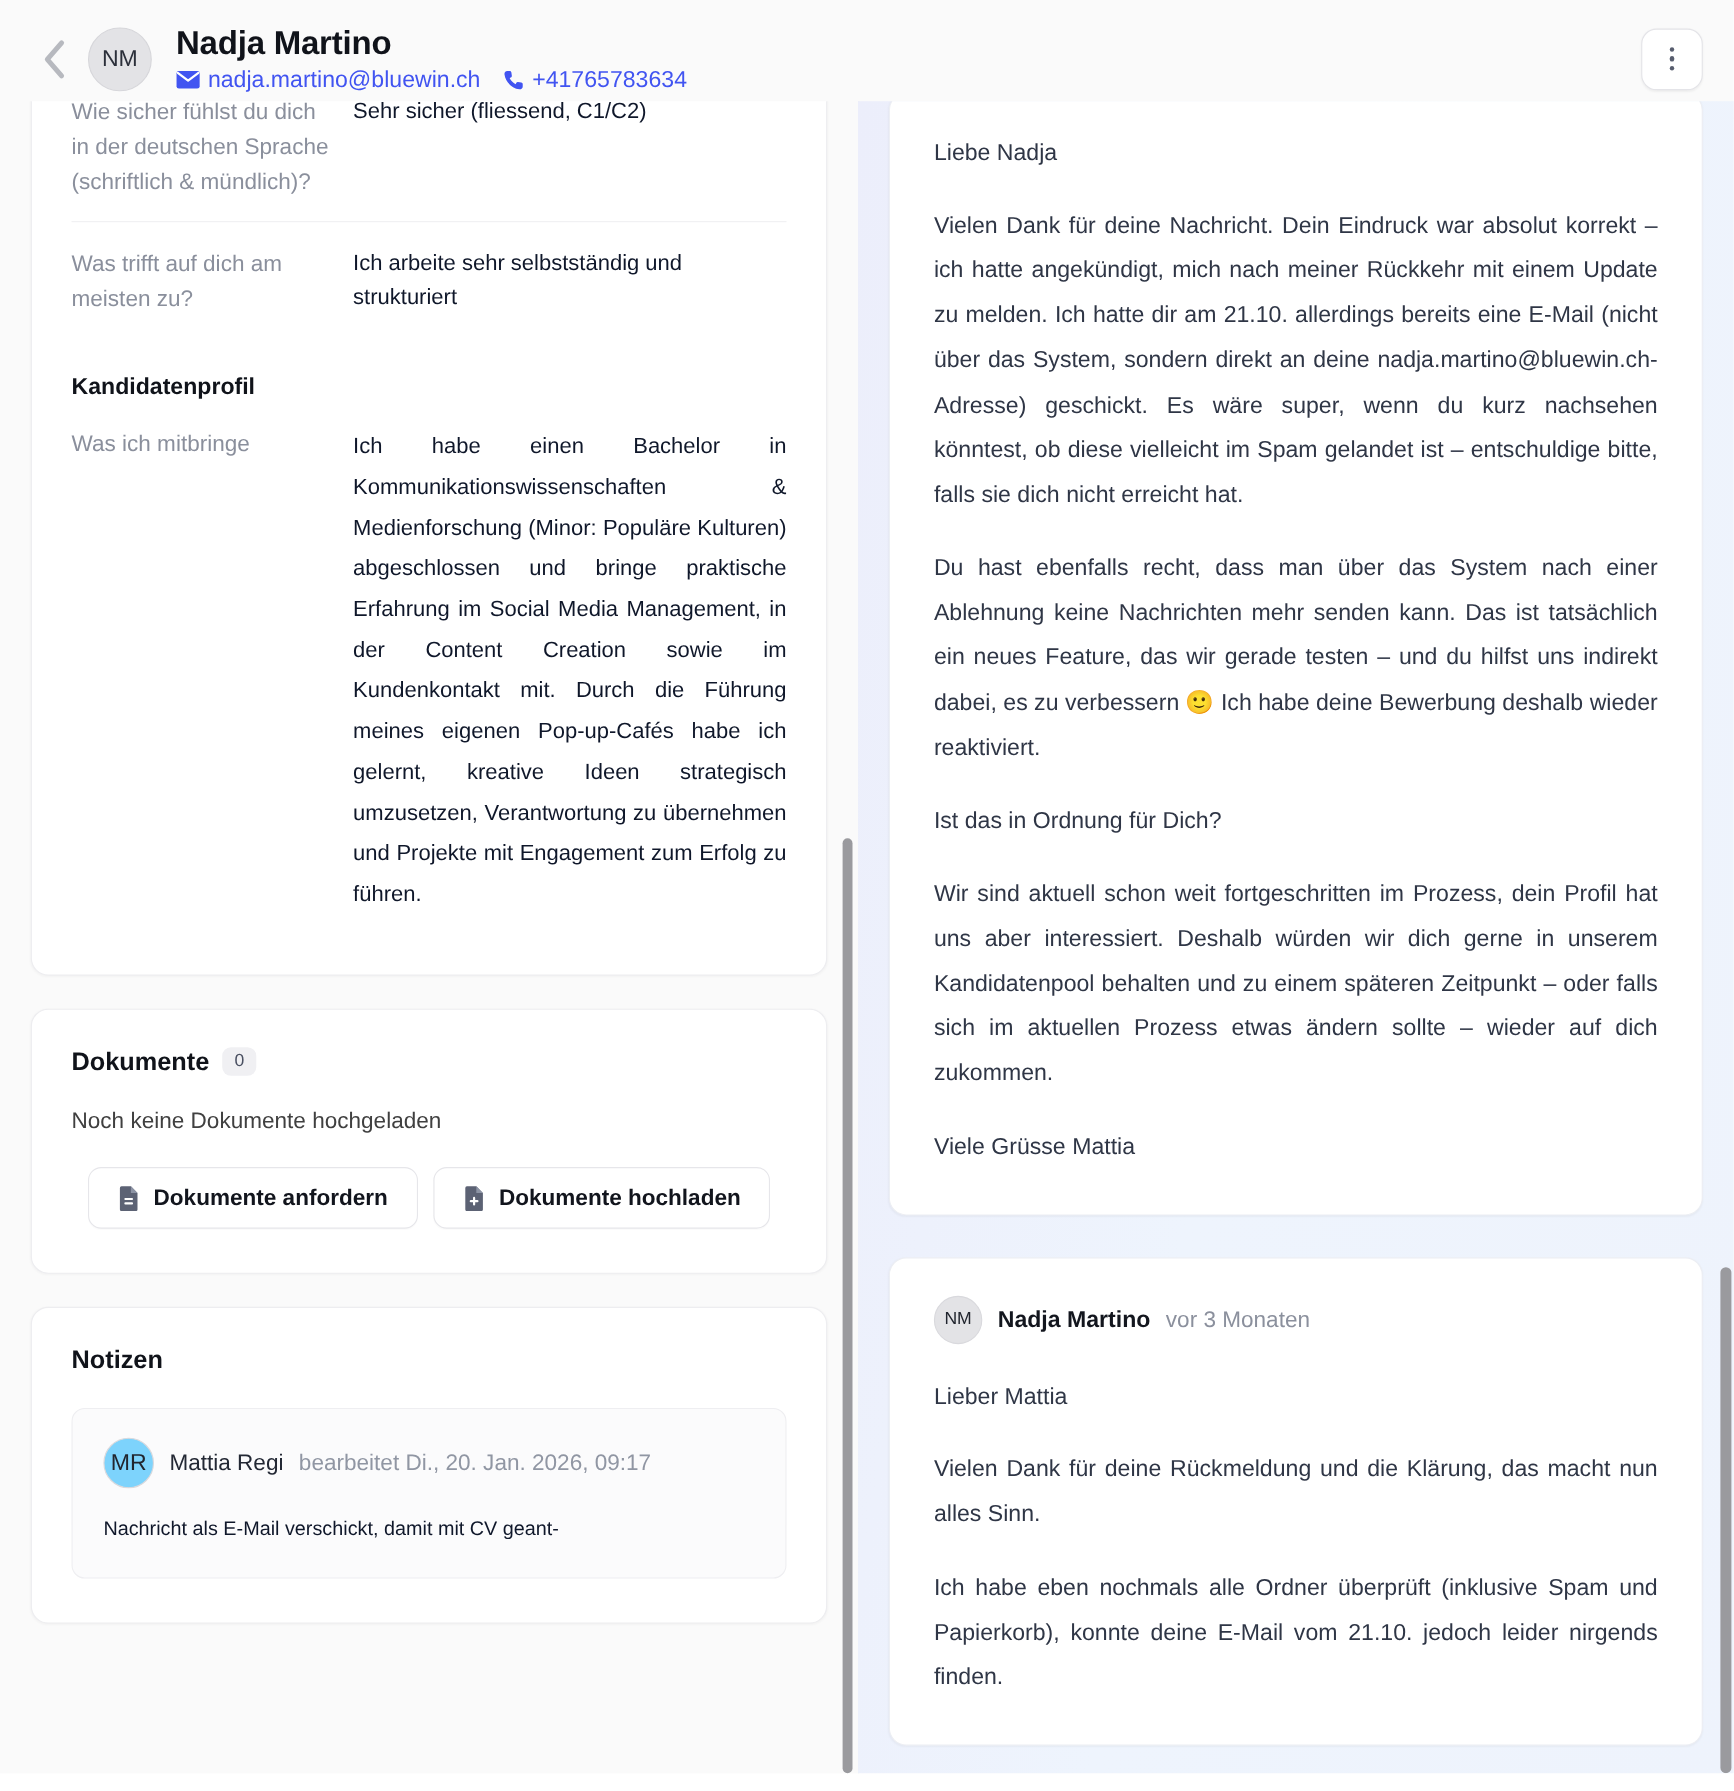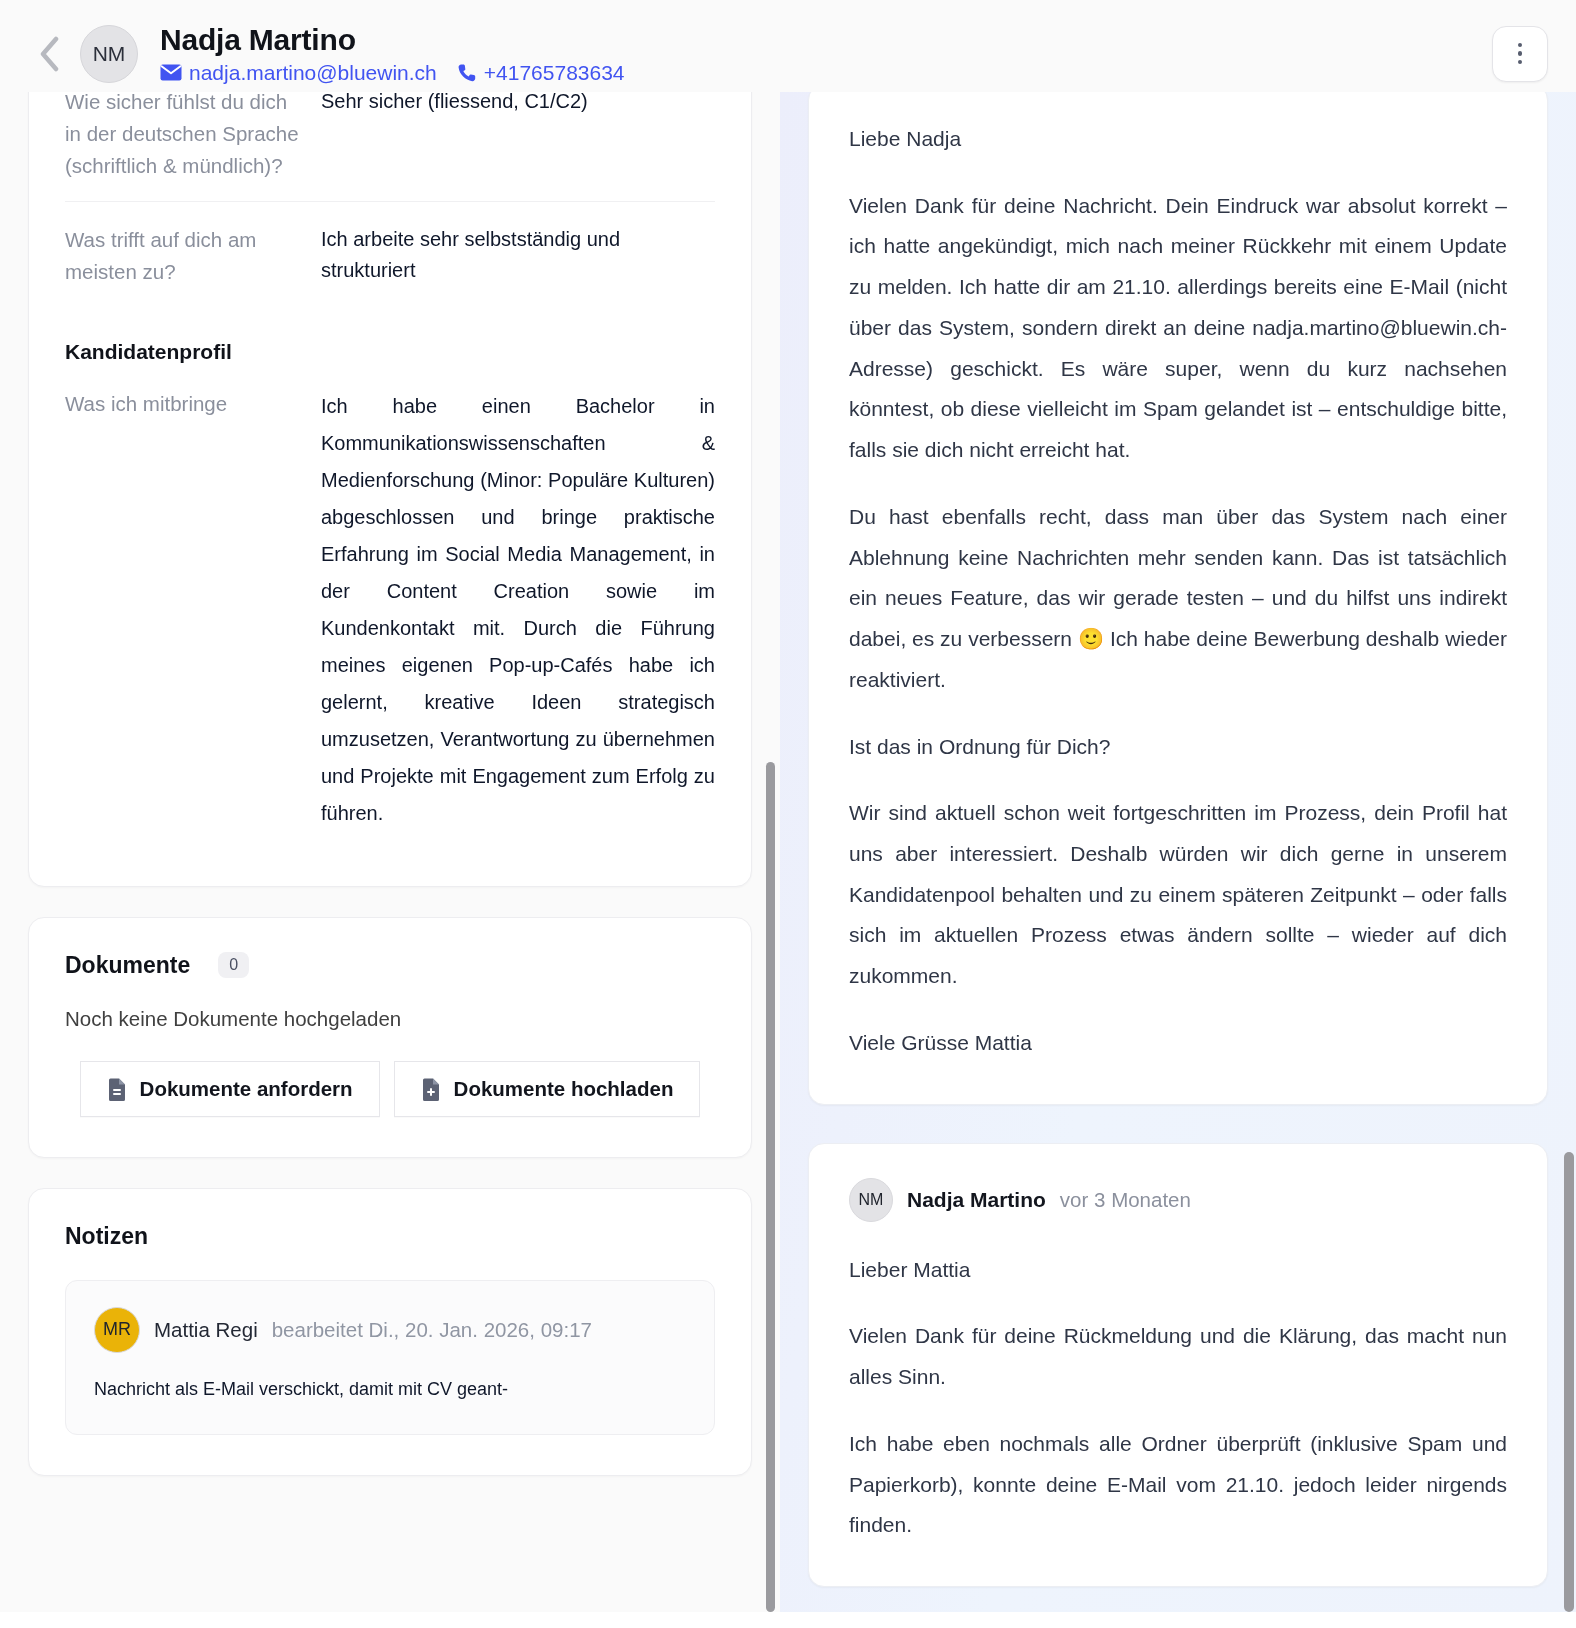--- a/index.html
+++ b/index.html
@@ -117,40 +117,40 @@
   }
   .section-title {
     font-size: 21px; font-weight: 700; color: #10131a;
     padding-top: 32px; padding-bottom: 4px;
   }
   .qa-row.noborder { border-top: none; padding-top: 20px; }
   .qa-a.justify { text-align: justify; line-height: 1.85; }
 
   
   .docs-card { margin-top: 30px; padding: 34px 36px 40px 36px; }
-  .docs-head { display: flex; align-items: center; gap: 28px; }
+  .docs-head { display: flex; align-items: center; gap: 12px; }
   .docs-title { font-size: 23px; font-weight: 700; color: #10131a; }
   .badge {
     background: #f0f0f3; color: #4a5062;
     font-size: 16px; border-radius: 8px;
     padding: 5px 11px; line-height: 1;
   }
   .docs-empty {
     margin-top: 28px;
     font-size: 20.5px; color: #404040;
   }
   .docs-actions {
     margin-top: 30px;
     display: flex; gap: 14px; justify-content: center;
   }
   .btn {
     display: flex; align-items: center; gap: 13px;
     background: #ffffff;
     border: 1px solid #e6e6ea;
-    border-radius: 0;
+    border-radius: 12px;
     padding: 15px 26px;
     font-size: 20.5px; font-weight: 700; color: #12151d;
     cursor: pointer;
     box-shadow: 0 1px 1px rgba(0,0,0,.02);
     white-space: nowrap;
   }
   .btn svg { display: block; flex: 0 0 auto; }
 
   
   .notes-card { margin-top: 30px; padding: 34px 36px 40px 36px; }
@@ -158,23 +158,23 @@
   .note-item {
     margin-top: 30px;
     background: #fbfbfc;
     border: 1px solid #eeeef1;
     border-radius: 12px;
     padding: 26px 28px 30px 28px;
   }
   .note-head { display: flex; align-items: center; gap: 14px; }
   .note-avatar {
     width: 46px; height: 46px; border-radius: 50%;
-    background: #eab308; border: 1px solid #d9d9dd;
-    display: flex; align-items: center; justify-content: center;
-    font-size: 18px; color: #21252e; flex: 0 0 auto;
+    background: #7dd3fc; border: 1px solid #d9d9dd;
+    display: flex; align-items: center; justify-content: center;
+    font-size: 21px; color: #21252e; flex: 0 0 auto;
   }
   .note-author { font-size: 20.5px; color: #232834; }
   .note-meta { font-size: 20.5px; color: #9096a3; }
   .note-body {
     margin-top: 22px;
     font-size: 18px; color: #0f172a; line-height: 1.62;
   }
 
   
   .msg-card {

